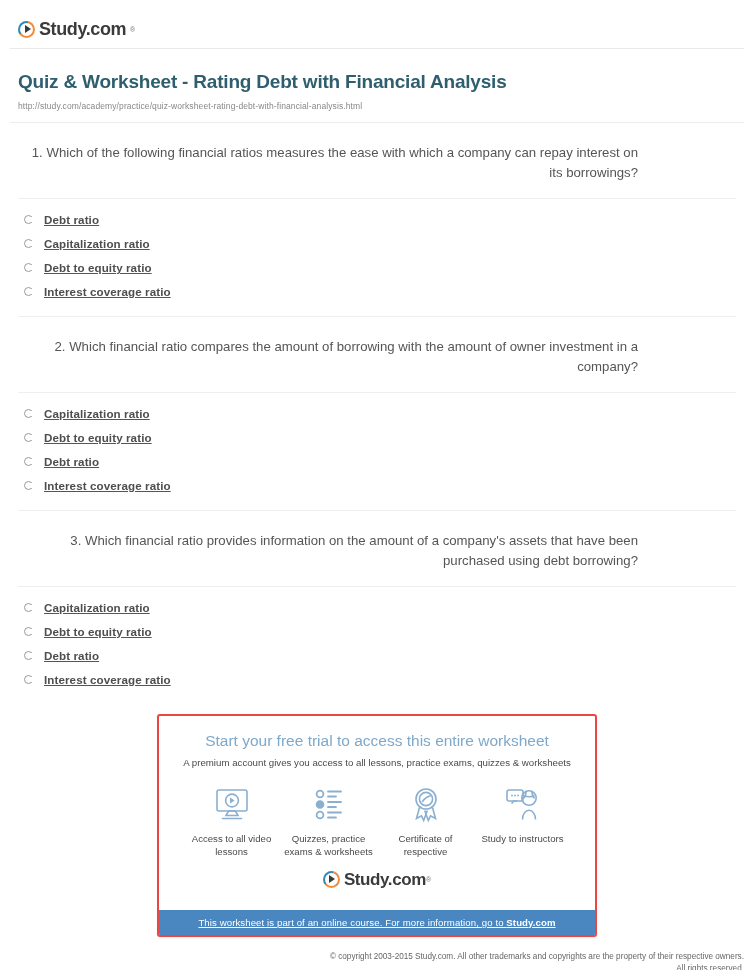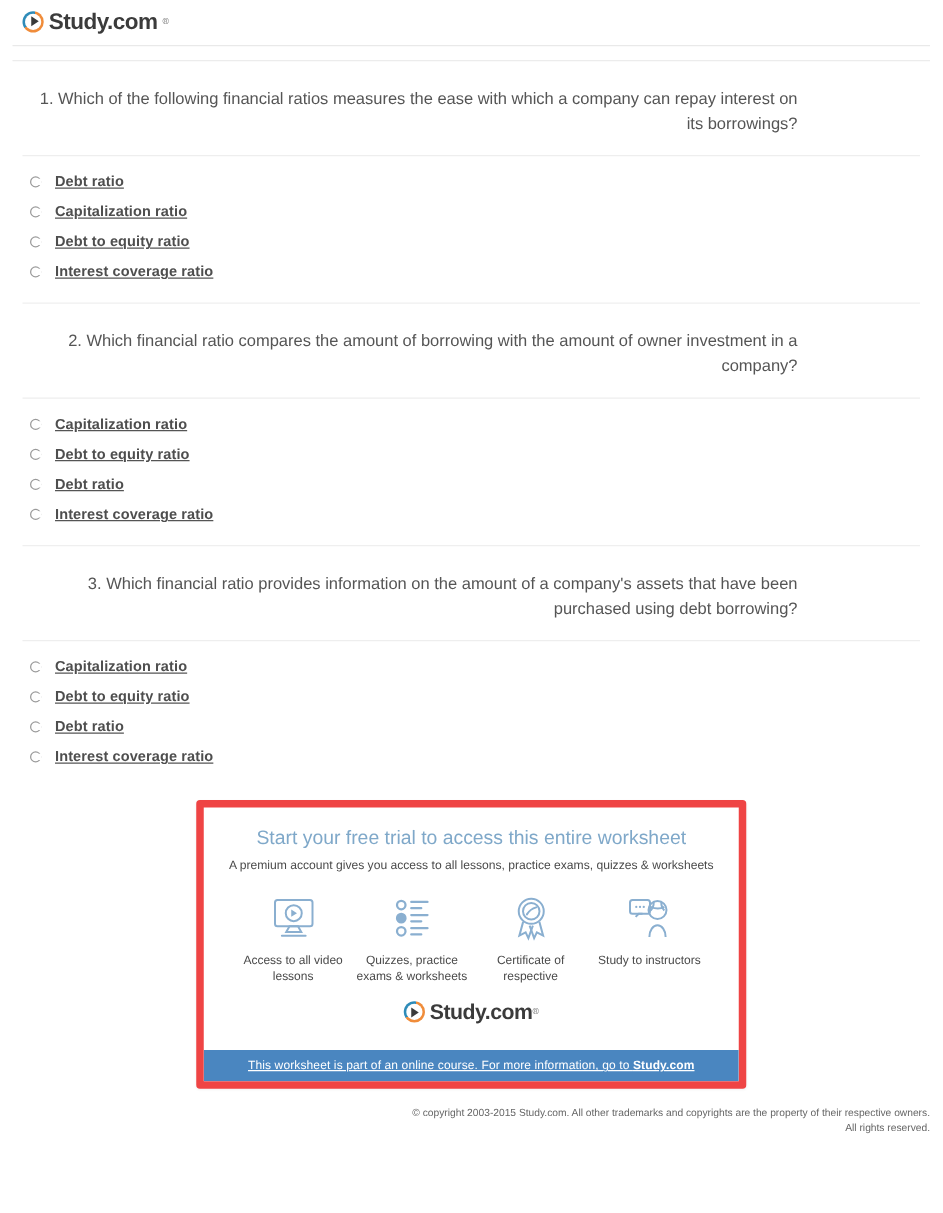--- a/index.html
+++ b/index.html
@@ -10,21 +10,21 @@
     background: #ffffff;
     font-family: "Liberation Sans", sans-serif;
     color: #555555;
     overflow: hidden;
   }
 
   .page {
     width: 754px;
     height: 738px;
     position: relative;
-    padding: 0 10px;
+    padding: 12px 10px;
   }
 
   
   .brand-header {
     padding: 8px 0 6px 8px;
     display: flex;
     align-items: center;
   }
   .logo {
     display: flex;
@@ -162,21 +162,21 @@
 
   
   .promo-wrap {
     display: flex;
     justify-content: center;
     padding-top: 22px;
   }
   .promo-card {
     width: 440px;
     background: #ffffff;
-    border: 6px solid #ef4444;
+    border: 2px solid #ef4444;
     border-radius: 3px;
     box-shadow: 0 1px 2px rgba(0,0,0,0.05);
     overflow: hidden;
   }
   .promo-inner { padding: 16px 18px 10px 18px; }
 
   .promo-title {
     text-align: center;
     font-size: 15.5px;
     color: #7fa8c9;
@@ -247,20 +247,24 @@
 
   <div class="brand-header">
     <div class="logo">
       <span class="logo-mark"></span>
       <span class="logo-text">Study.com</span>
       <span class="logo-tm">®</span>
     </div>
   </div>
   <div class="header-rule"></div>
 
+  <div class="title-block">
+    <div class="page-title">Quiz &amp; Worksheet - Rating Debt with Financial Analysis</div>
+    <div class="page-url">http://study.com/academy/practice/quiz-worksheet-rating-debt-with-financial-analysis.html</div>
+  </div>
   <div class="title-rule"></div>
 
   <div class="questions">
 
     <div class="question-block">
       <div class="question-text">1. Which of the following financial ratios measures the ease with which a company can repay interest on its borrowings?</div>
       <div class="q-rule"></div>
       <div class="options">
         <label class="option-row">
           <span class="radio"></span>

